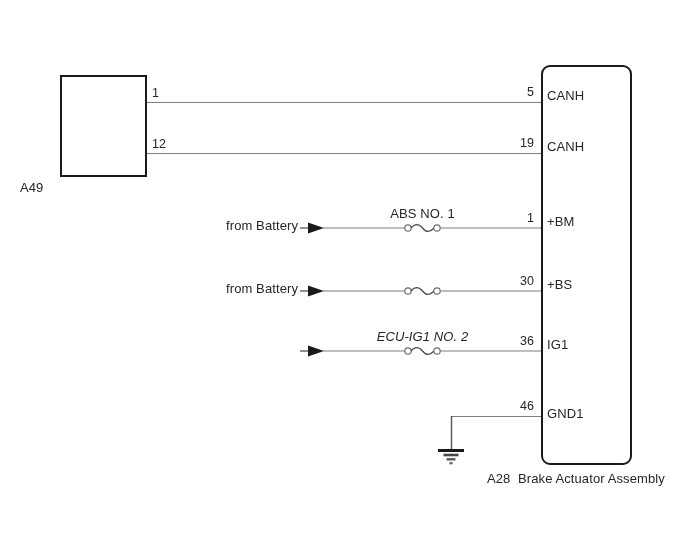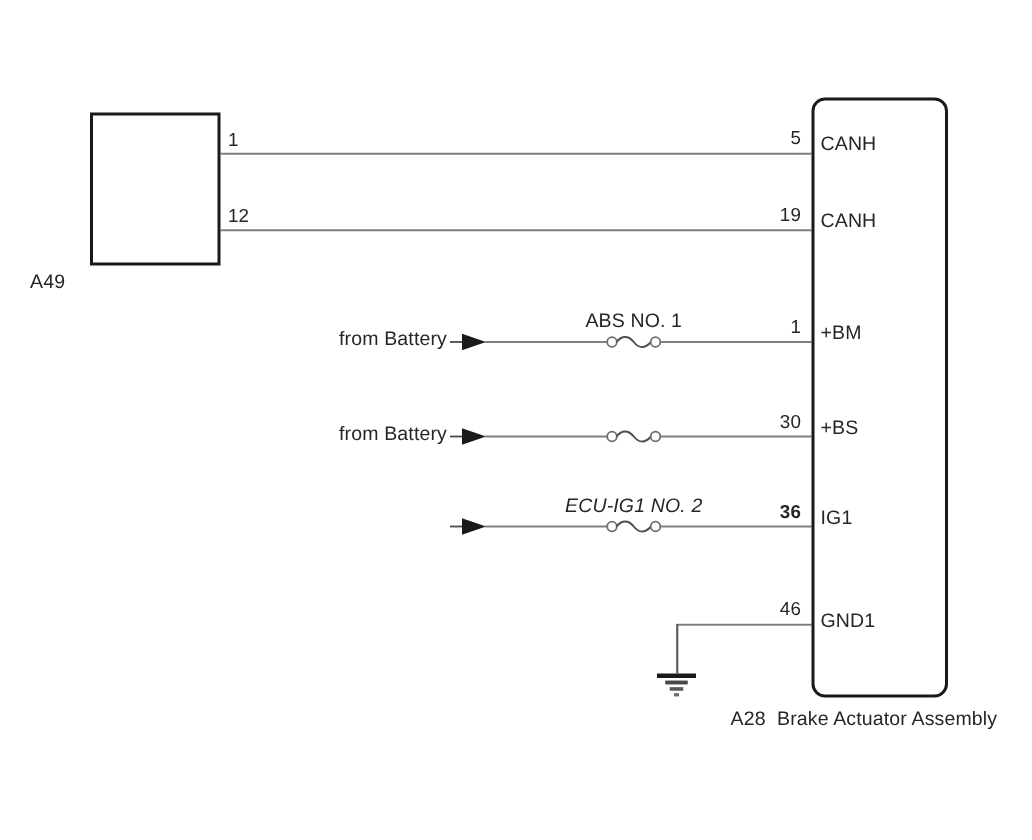--- a/index.html
+++ b/index.html
@@ -97,21 +97,21 @@
   <div class="box box-a49"></div>
   <div class="box box-a28"></div>
 
   <span class="label pin" style="left:152px; top:87px;">1</span>
   <span class="label pin" style="left:152px; top:138px;">12</span>
 
   <span class="label pin pin-right" style="top:86px;">5</span>
   <span class="label pin pin-right" style="top:137px;">19</span>
   <span class="label pin pin-right" style="top:212px;">1</span>
   <span class="label pin pin-right" style="top:275px;">30</span>
-  <span class="label pin pin-right" style="top:335px;font-weight:bold;">36</span>
+  <span class="label pin pin-right" style="top:335px;">36</span>
   <span class="label pin pin-right" style="top:400px;">46</span>
 
   <span class="label terminal" style="top:89px;">CANH</span>
   <span class="label terminal" style="top:140px;">CANH</span>
   <span class="label terminal" style="top:215px;">+BM</span>
   <span class="label terminal" style="top:278px;">+BS</span>
   <span class="label terminal" style="top:338px;">IG1</span>
   <span class="label terminal" style="top:407px;">GND1</span>
 
   <span class="label source" style="top:219px;">from Battery</span>

